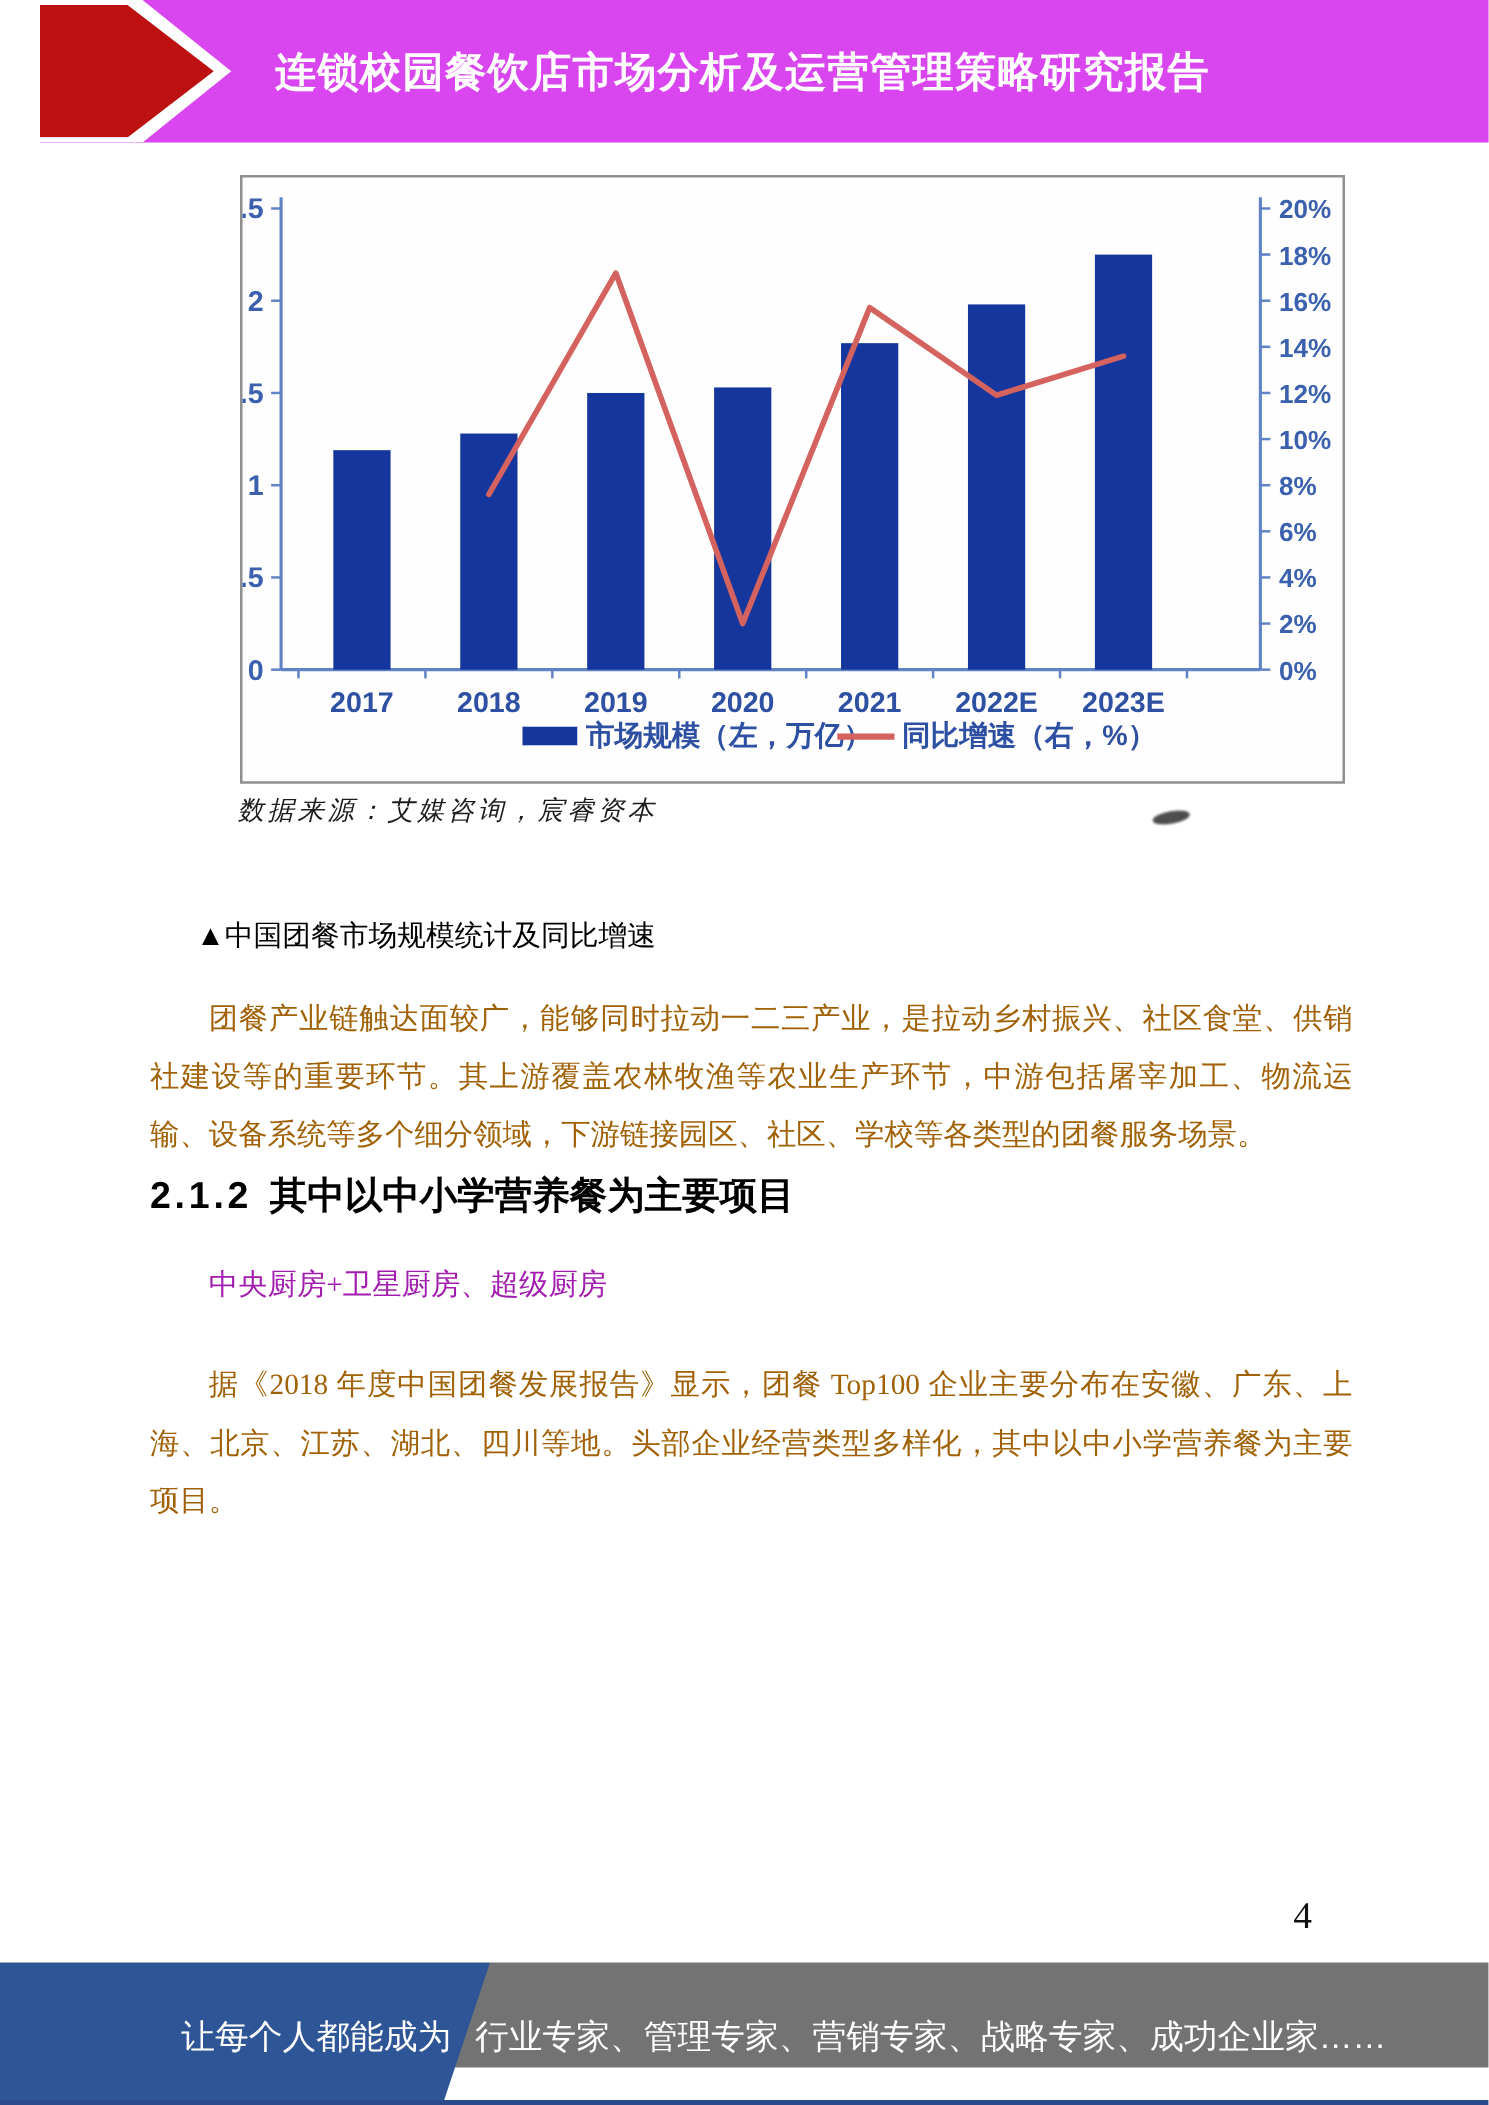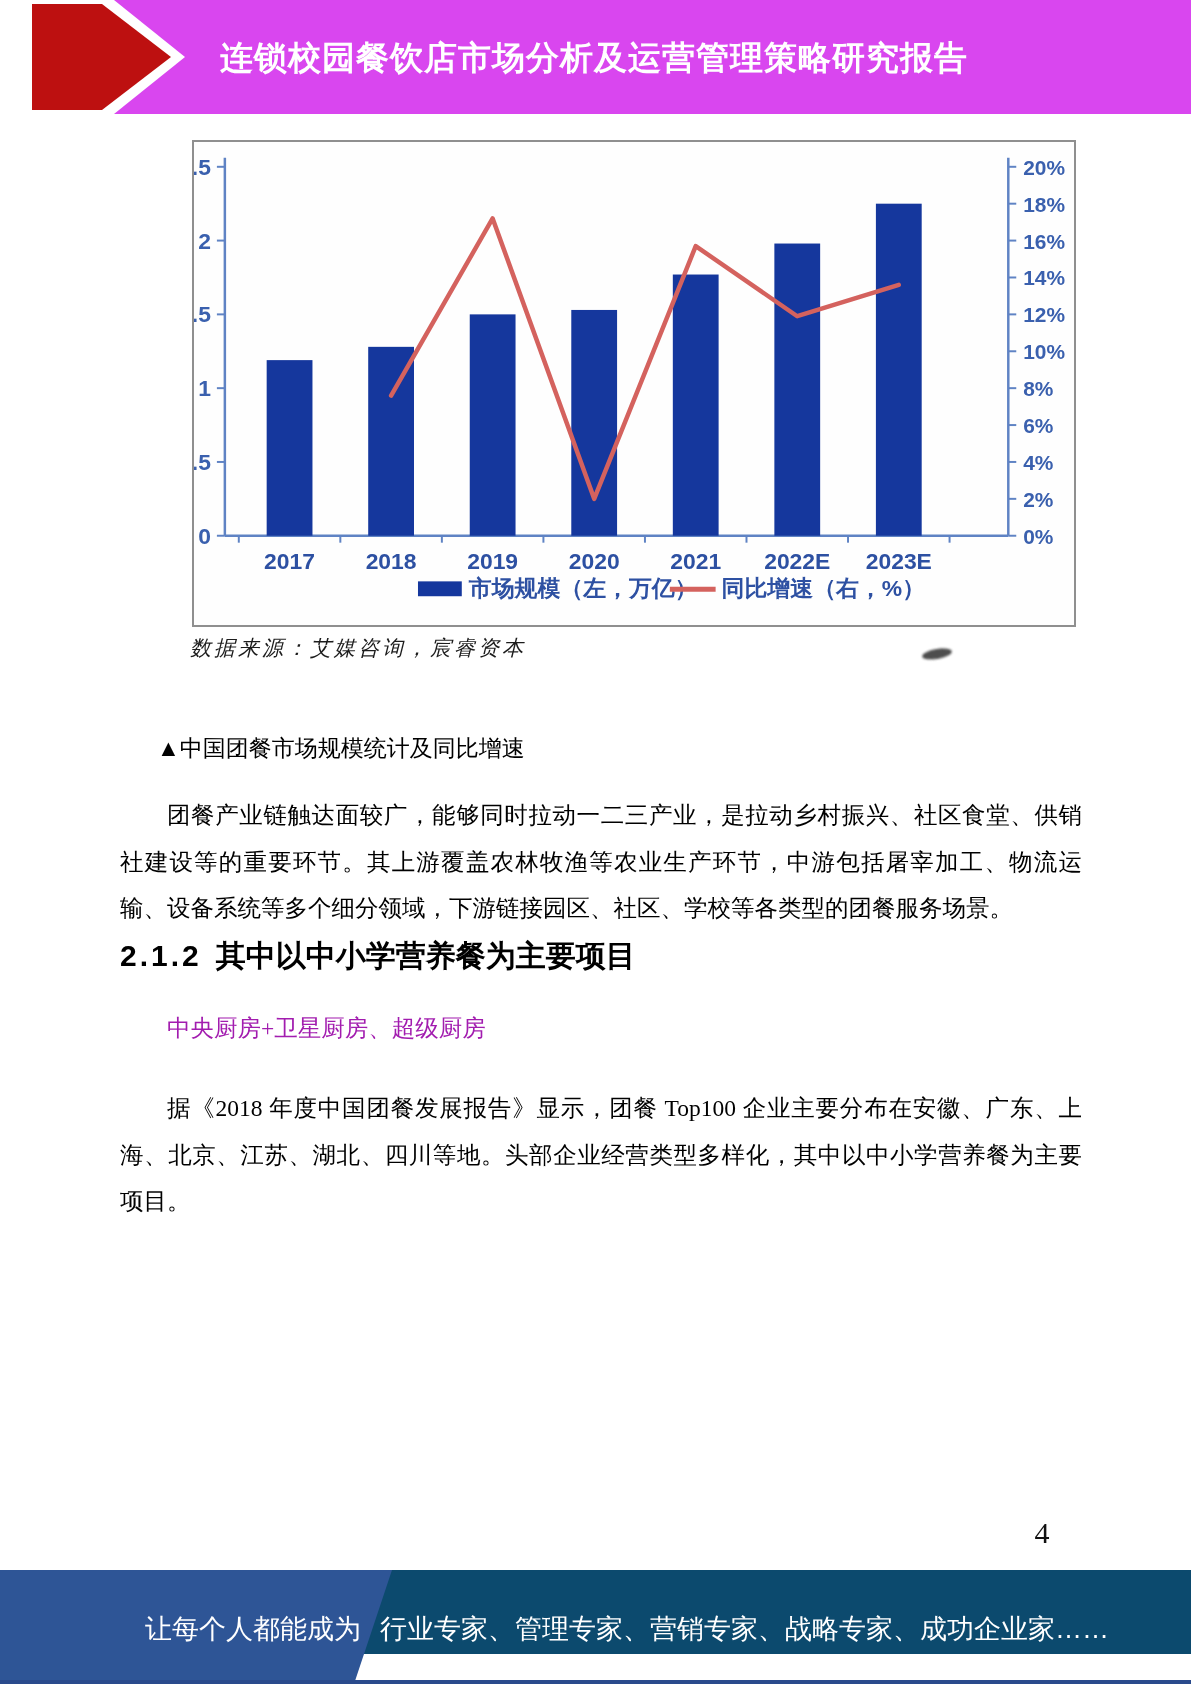--- a/index.html
+++ b/index.html
@@ -23,36 +23,36 @@
     border:2px solid #8f8f8f; background:#fefefe; box-sizing:border-box; }
   .chart-box svg { width:100%; height:100%; display:block; }
   .chart-source { position:absolute; left:190px; top:634px; font-style:italic;
     font-size:21px; color:#1c1c1c; letter-spacing:3px; }
   .smudge { position:absolute; left:922px; top:649px; width:30px; height:10px;
     background:#2e2e2e; border-radius:50%; transform:rotate(-10deg); filter:blur(1px); opacity:.85; }
 
   .caption { position:absolute; left:157px; top:733px; font-size:23px; color:#000; }
 
   .para { position:absolute; left:120px; width:962px; font-size:23.5px; line-height:46.5px;
-    text-align:justify; text-indent:2em; color:#000000; }
+    text-align:justify; text-indent:2em; color:#a16207; }
   .p1 { top:792px; }
   .p2 { top:1085px; }
   .kitchen { position:absolute; left:120px; top:1005px; width:962px; font-size:23.5px;
     line-height:46.5px; text-indent:2em; color:#a21caf; }
 
   .section-heading { position:absolute; left:120px; top:936px;
     font-family:"Liberation Sans","DejaVu Sans",sans-serif; font-weight:bold;
     font-size:30px; color:#000; white-space:nowrap; }
   .section-heading .num { letter-spacing:3px; margin-right:14px; }
 
   .page-number { position:absolute; left:1022px; top:1516px; width:40px; text-align:center;
     font-size:30px; color:#111; }
 
   
-  .footer { position:absolute; left:0; top:1570px; width:100%; height:84px; background:#0c4a6e; }
+  .footer { position:absolute; left:0; top:1570px; width:100%; height:84px; background:#737373; }
   .footer-blue { position:absolute; left:0; top:0; width:420px; height:114px; background:#2e5596;
     clip-path:polygon(0 0, 392px 0, 354px 114px, 0 114px); }
   .footer-left-text { position:absolute; left:145px; top:41px; color:#ffffff;
     font-family:"Liberation Sans","DejaVu Sans",sans-serif; font-size:27px; white-space:nowrap; }
   .footer-right-text { position:absolute; left:380px; top:41px; color:#ffffff;
     font-family:"Liberation Sans","DejaVu Sans",sans-serif; font-size:27px; white-space:nowrap; }
   .footer-strip { position:absolute; left:0; top:1680px; width:100%; height:4px; background:#2a4a8c; }
 </style>
 </head>
 <body>

